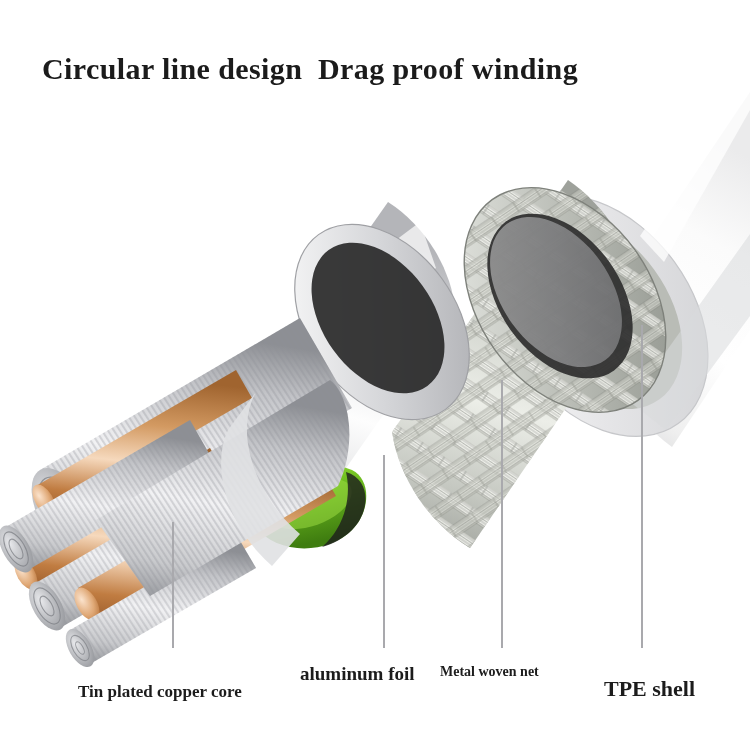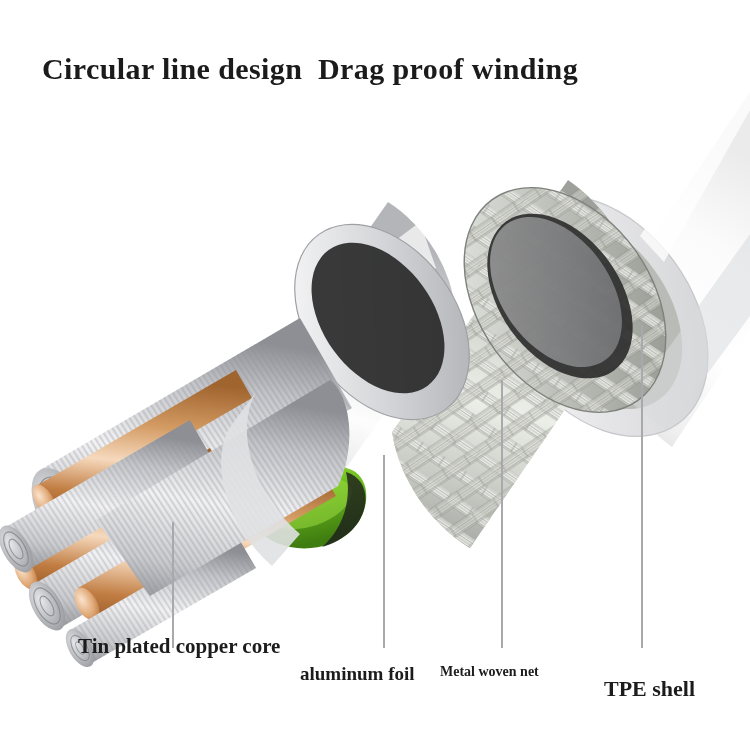--- a/index.html
+++ b/index.html
@@ -21,21 +21,21 @@
   
   .leader{position:absolute;width:2px;background:#a9a9ad;}
 
   
   .lbl{
     position:absolute;
     font-family:"Liberation Serif",serif;
     font-weight:700;color:#1c1c1c;
     white-space:nowrap;
   }
-  #lbl0{left:78px; top:634px; font-size:21px;}
+  #lbl0{left:78px; top:682px; font-size:17px;}
   #lbl1{left:300px;top:663px; font-size:19px;}
   #lbl2{left:440px;top:664px; font-size:14px;}
   #lbl3{left:604px;top:676px; font-size:22px;}
 </style>
 </head>
 <body>
 
 <div id="stage">
 
   <div id="title">Circular line design  Drag proof winding</div>

